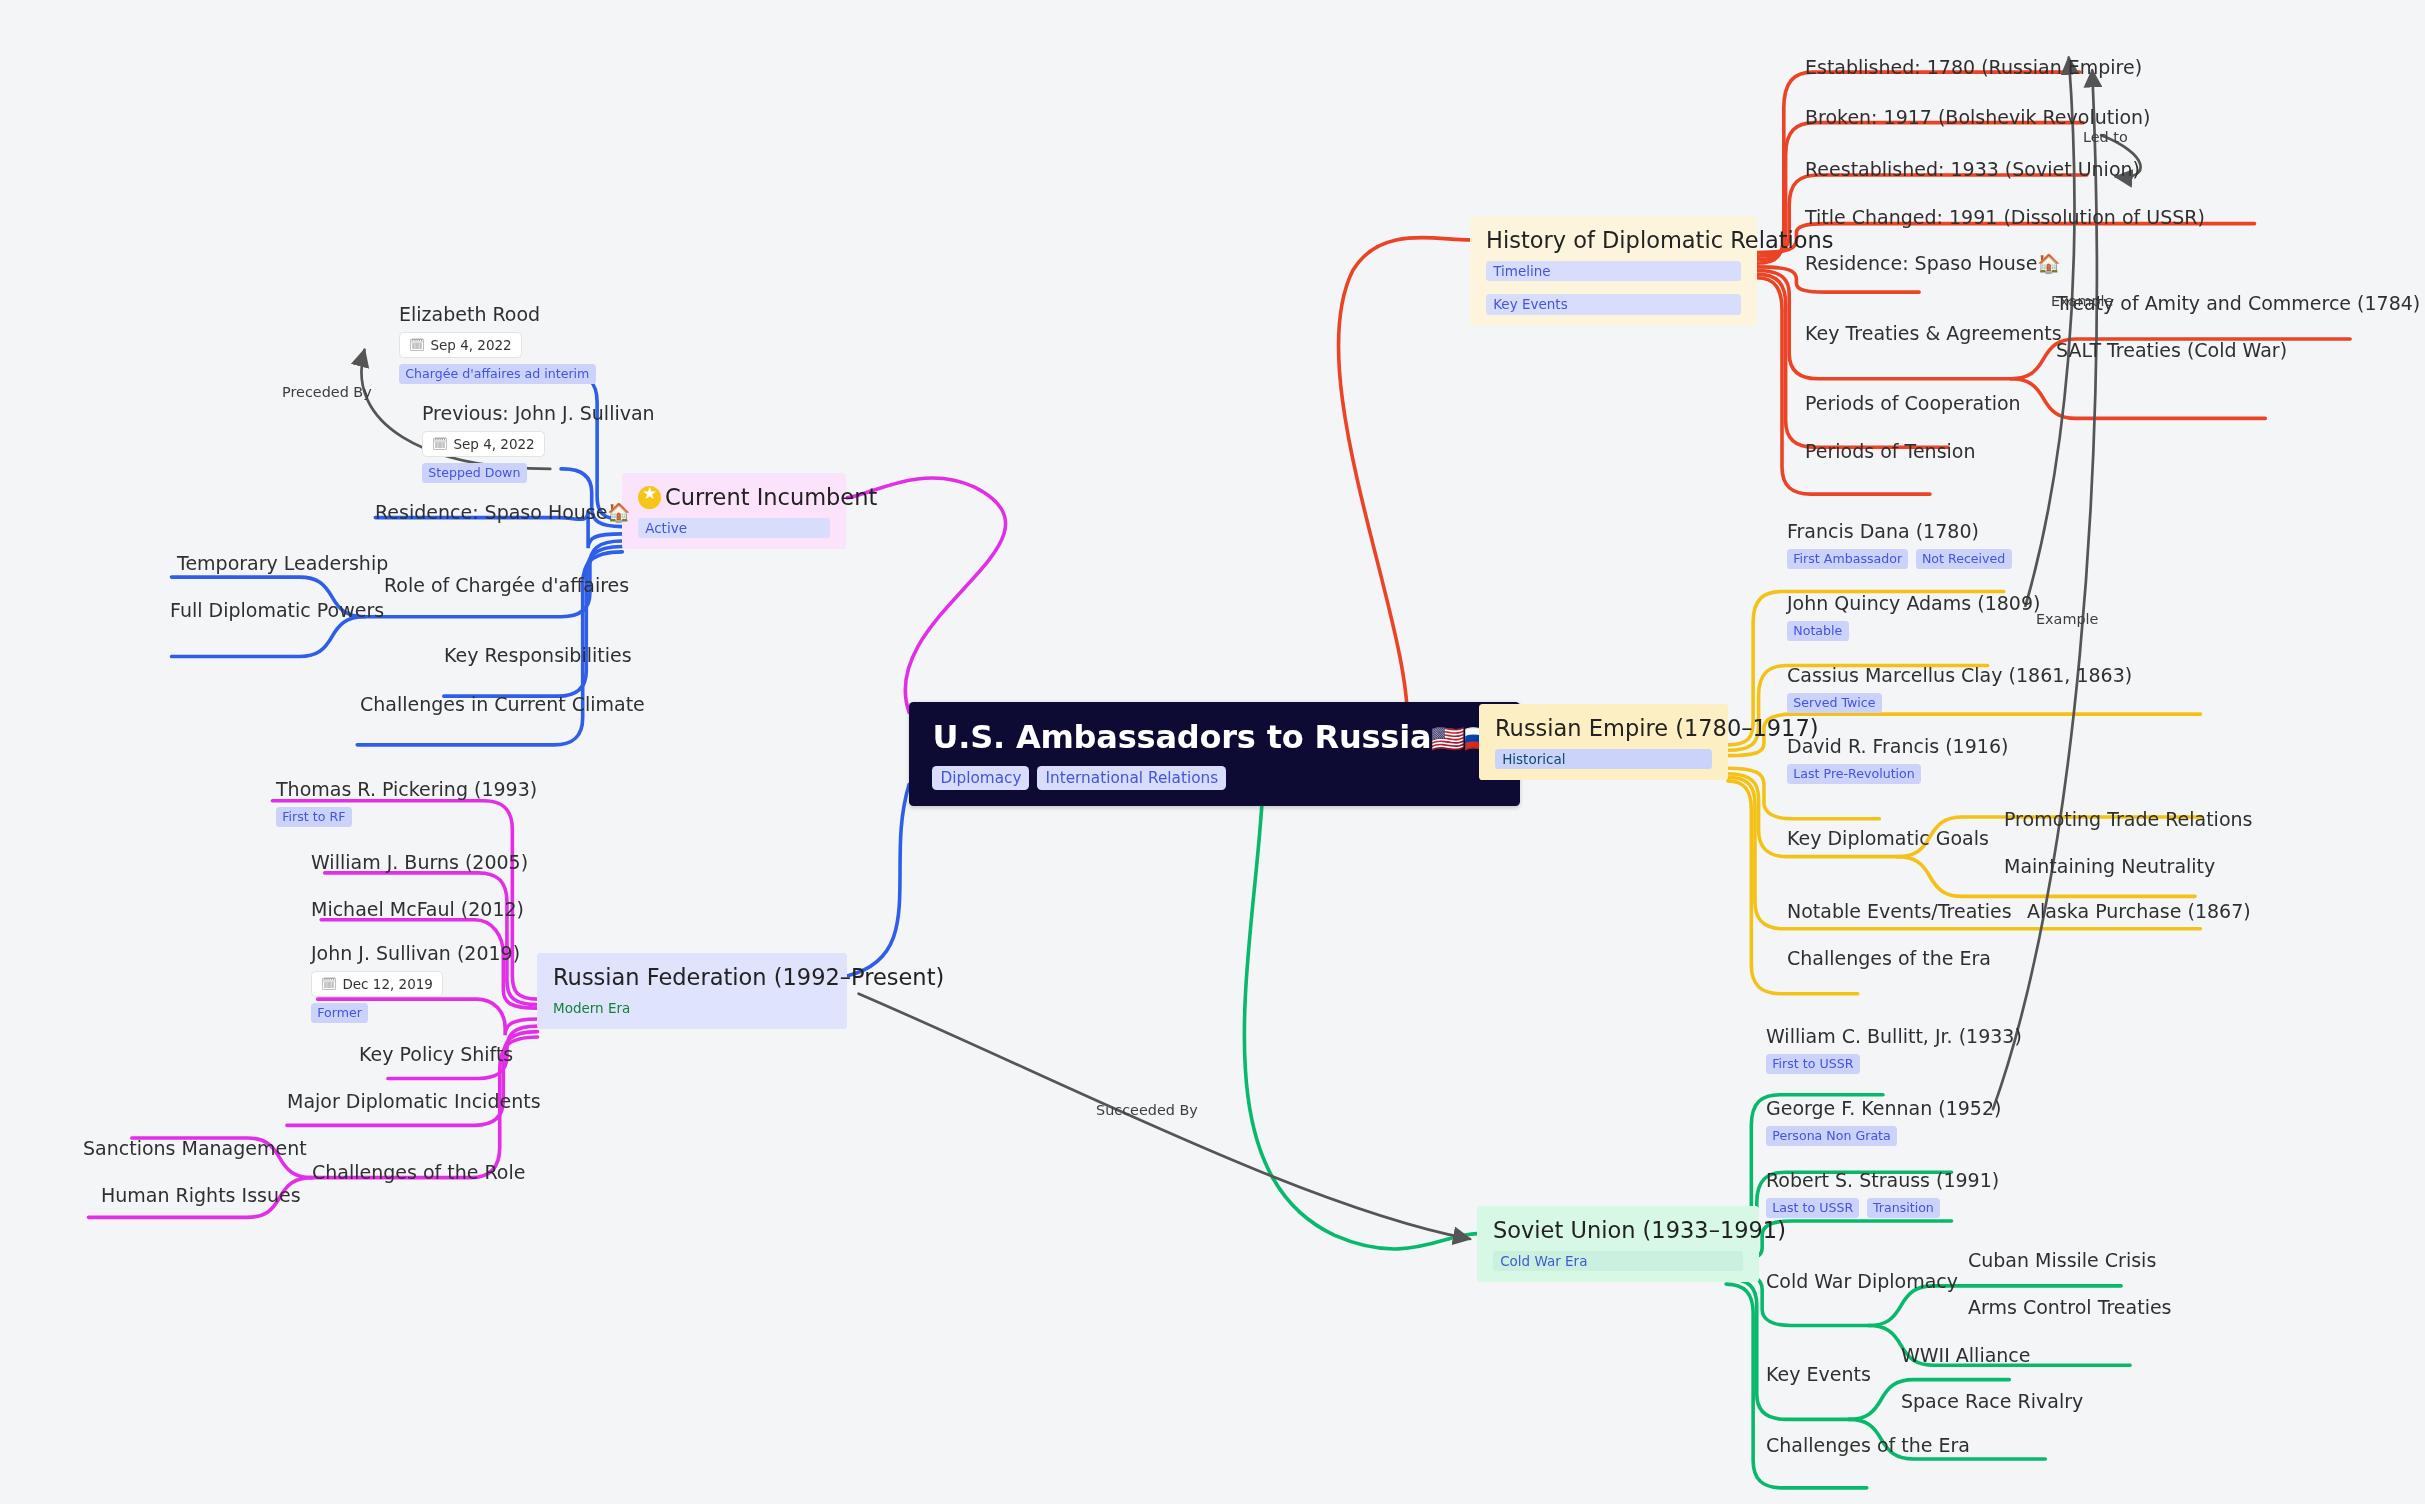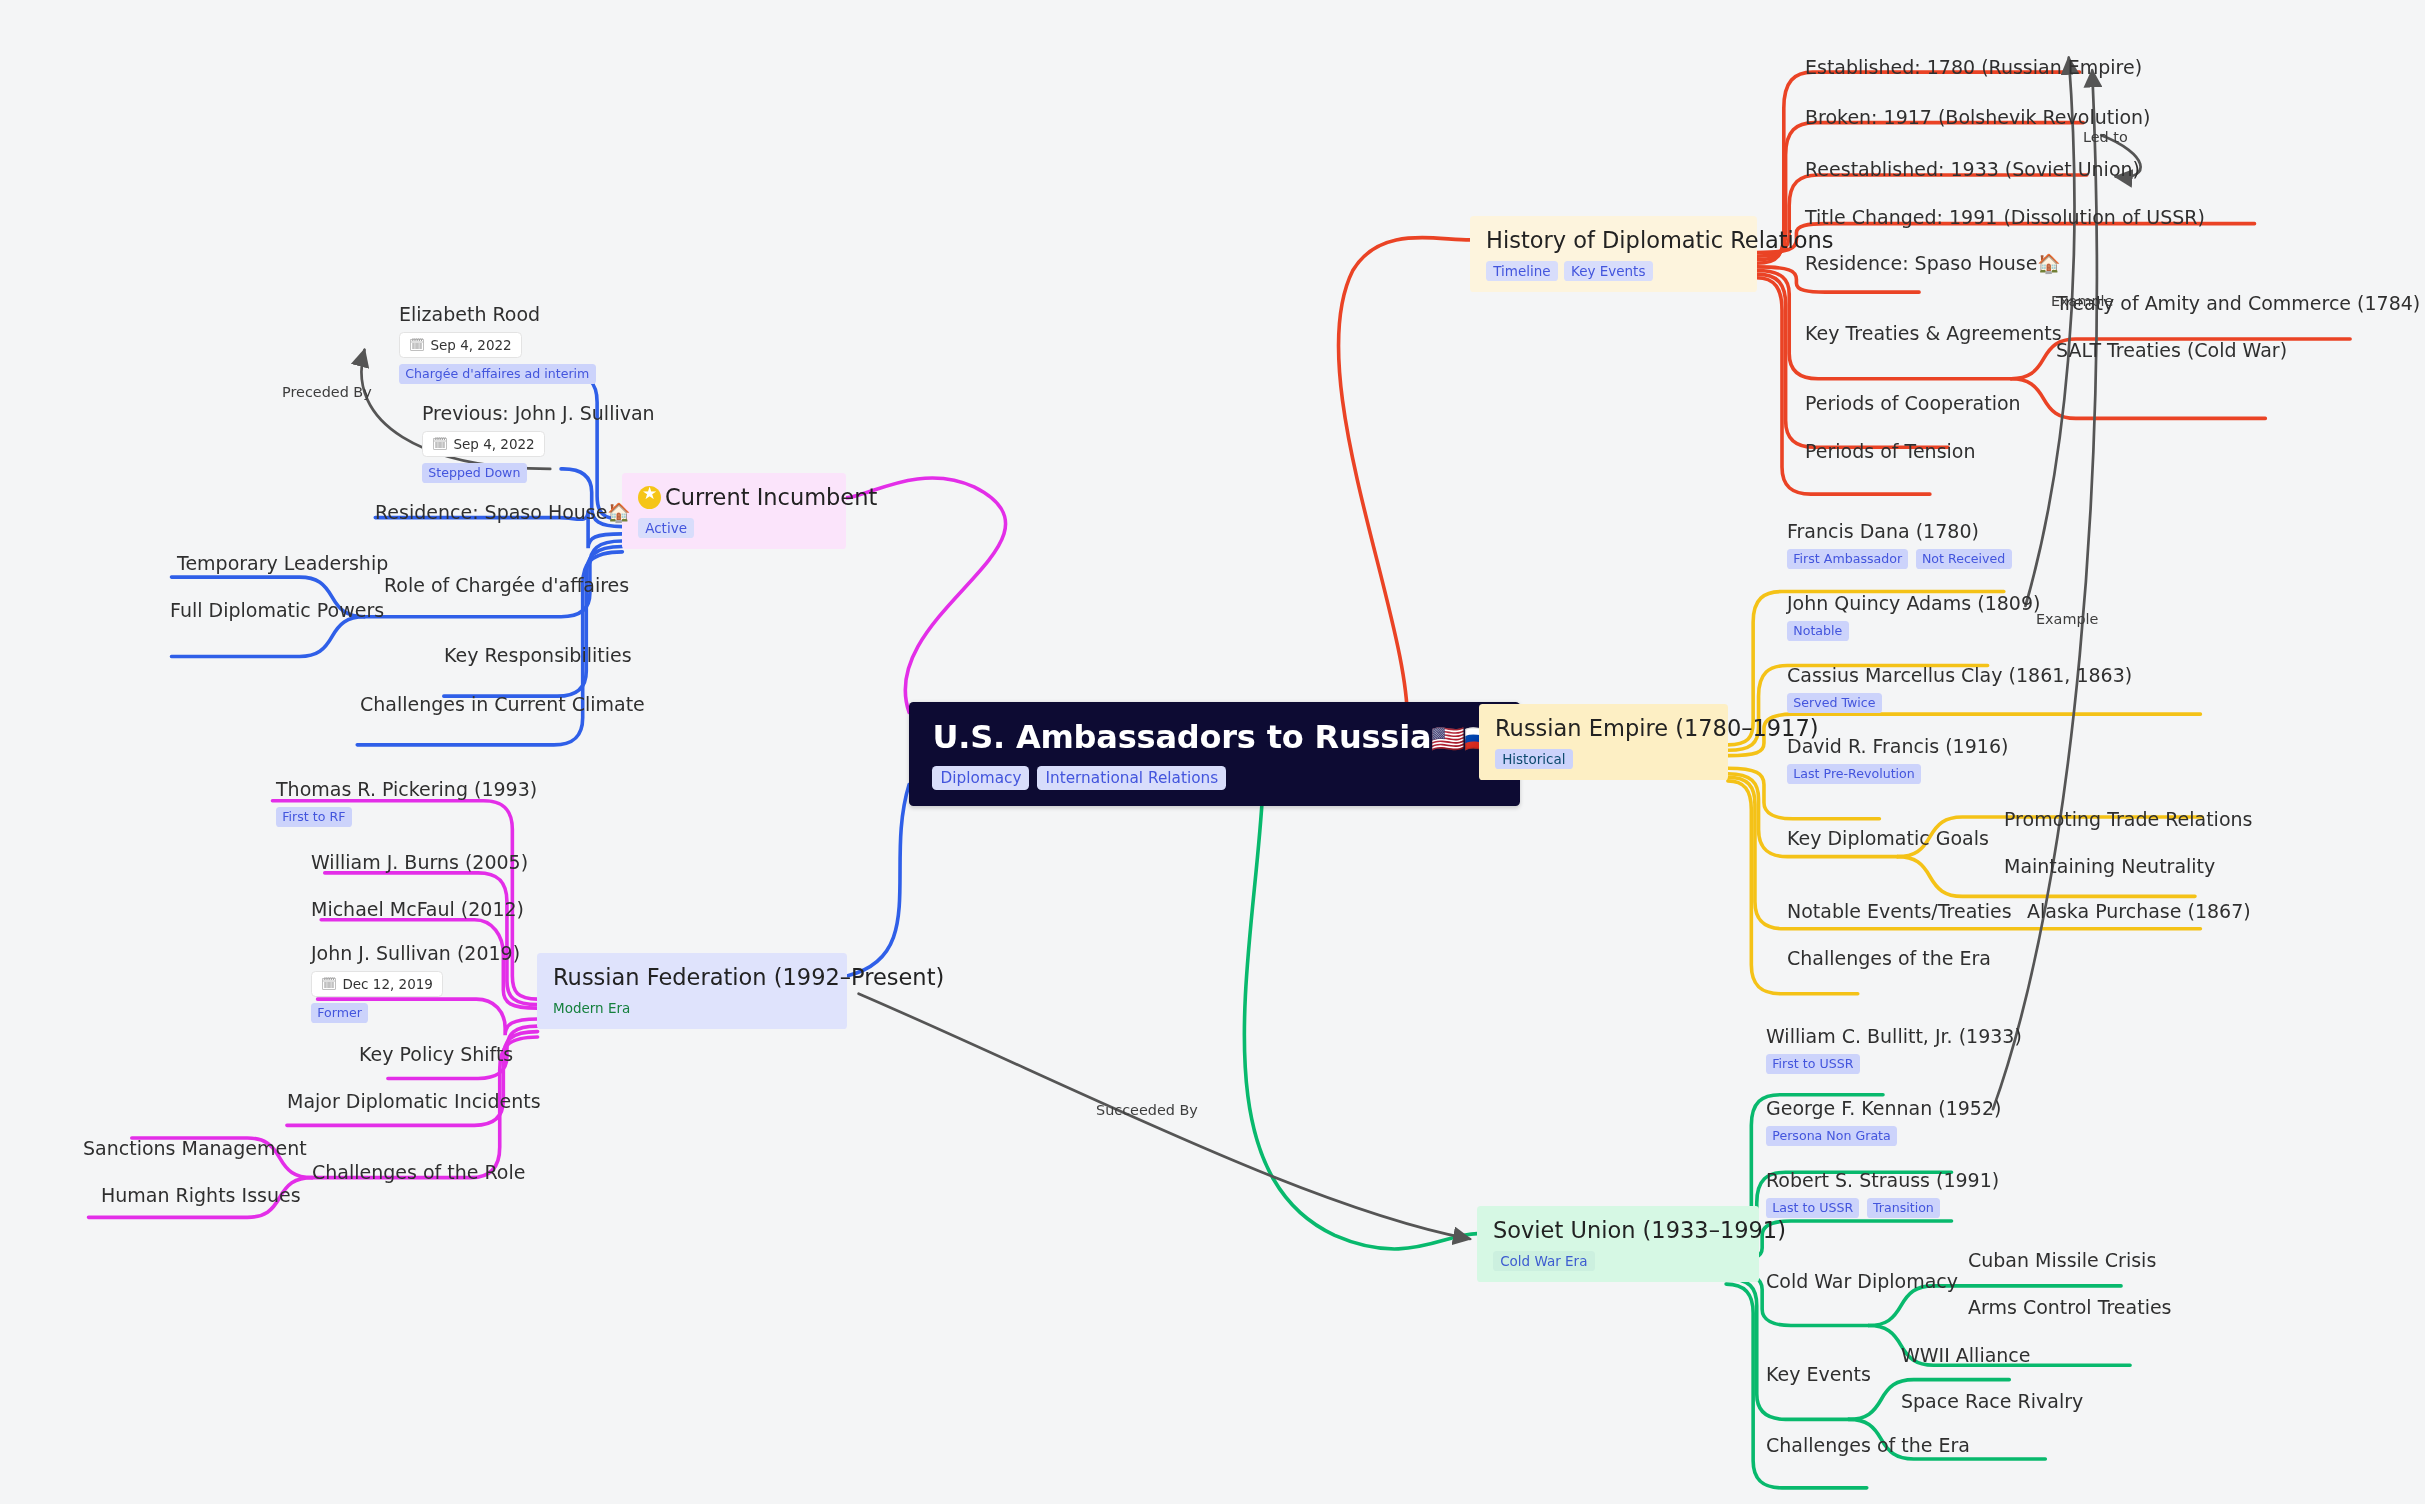--- a/index.html
+++ b/index.html
@@ -26,21 +26,21 @@
   }
   .root .tags{margin-top:10.8px;display:flex;gap:8px;}
   .root .tag{
     background:#d8ddfb;color:#4355dd;border-radius:4.5px;
     font-size:15.3px;padding:2.7px 8px 3.6px 8px;white-space:nowrap;
   }
 
   
   .branch{border-radius:3.6px;padding:11.7px 16px 10.8px 16px;}
   .branch .btitle{font-size:22.5px;color:#222;white-space:nowrap;line-height:1.15;}
-  .branch .btags{margin-top:7.2px;display:flex;gap:6px;}
+  .branch .btags{margin-top:7.2px;display:flex;gap:13px;flex-direction:column;}
   .branch .btag{
     border-radius:3.6px;font-size:13.5px;padding:1.8px 7.2px 2.7px 7.2px;white-space:nowrap;
   }
 
   .b-history{background:#fdf4dd;}
   .b-history .btag{background:#d8ddfb;color:#4355dd;}
   .b-empire{background:#fdefc4;}
   .b-empire .btag{background:#ccd3fb;color:#0c4a6e;}
   .b-soviet{background:#d6f8e4;}
   .b-soviet .btag{background:#ccf0df;color:#3d5cd0;}

